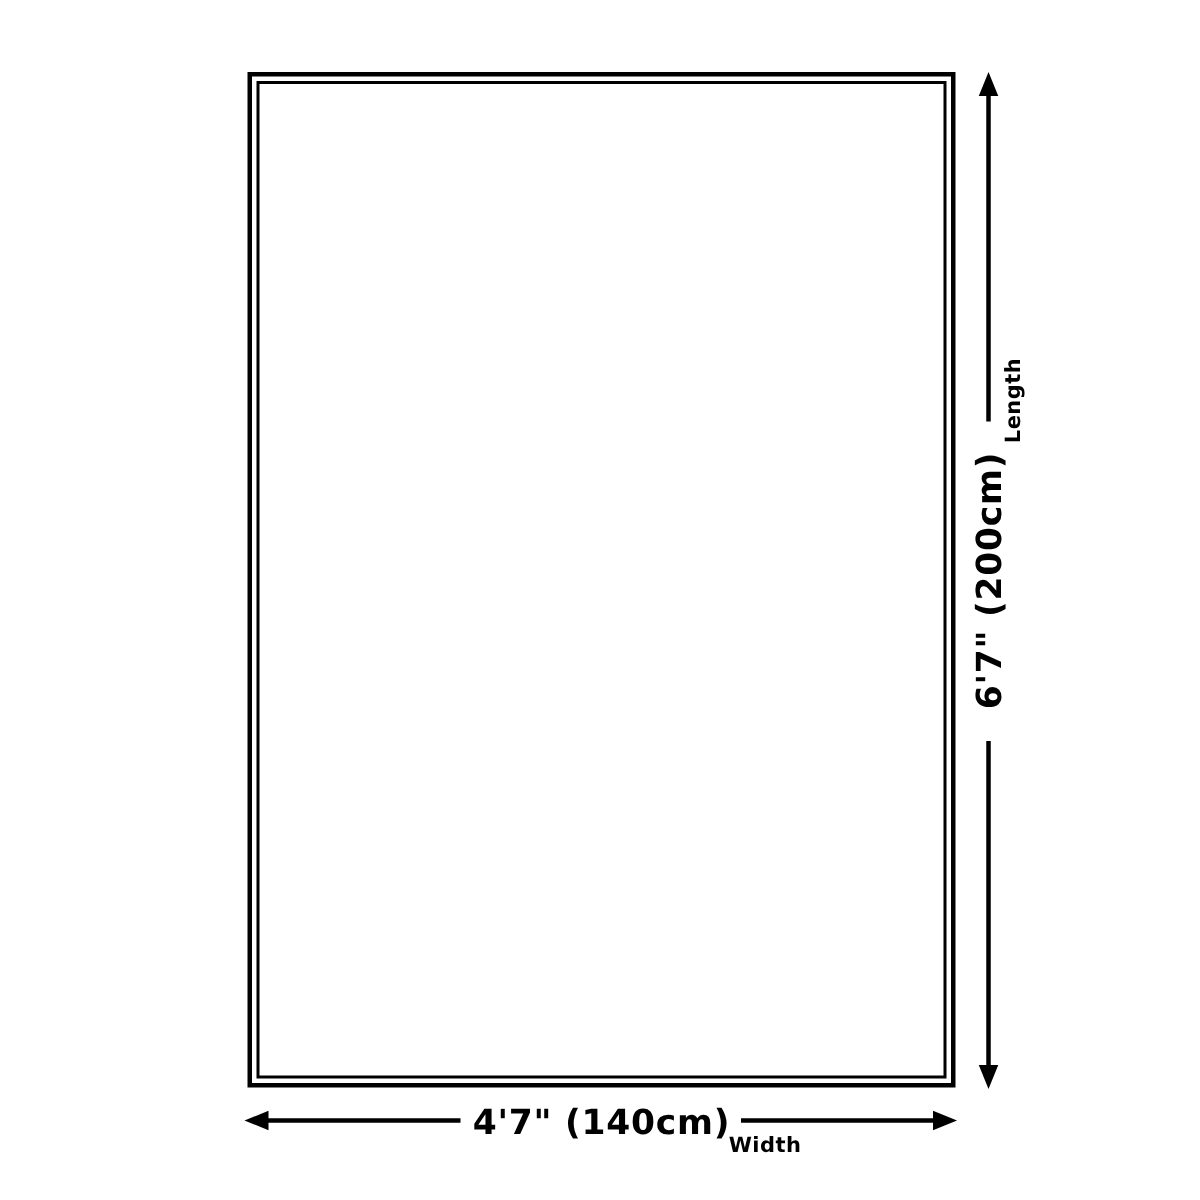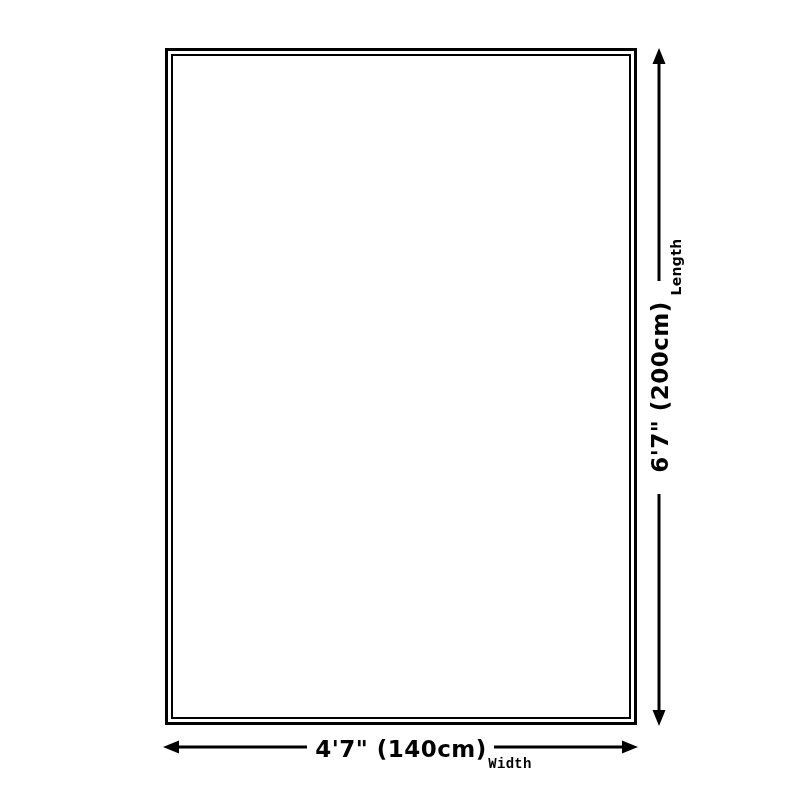--- a/index.html
+++ b/index.html
@@ -52,21 +52,20 @@
     left: 676px; top: 267px;
     transform: translate(-50%, -50%) rotate(-90deg);
   }
   #width-value {
     left: 401px; top: 749px;
     transform: translate(-50%, -50%);
   }
   #width-caption {
     left: 510px; top: 764px;
     transform: translate(-50%, -50%);
-    font-family: Liberation Mono, monospace;
   }
 </style>
 </head>
 <body>
 
 <div class="canvas">
 
   <div class="rug-outer">
     <div class="rug-inner"></div>
   </div>

